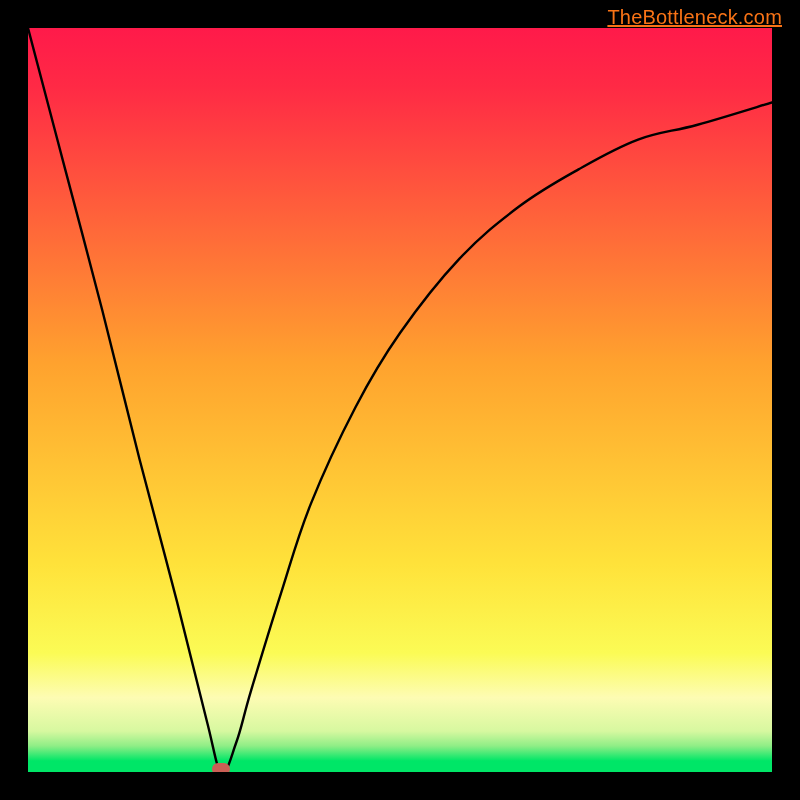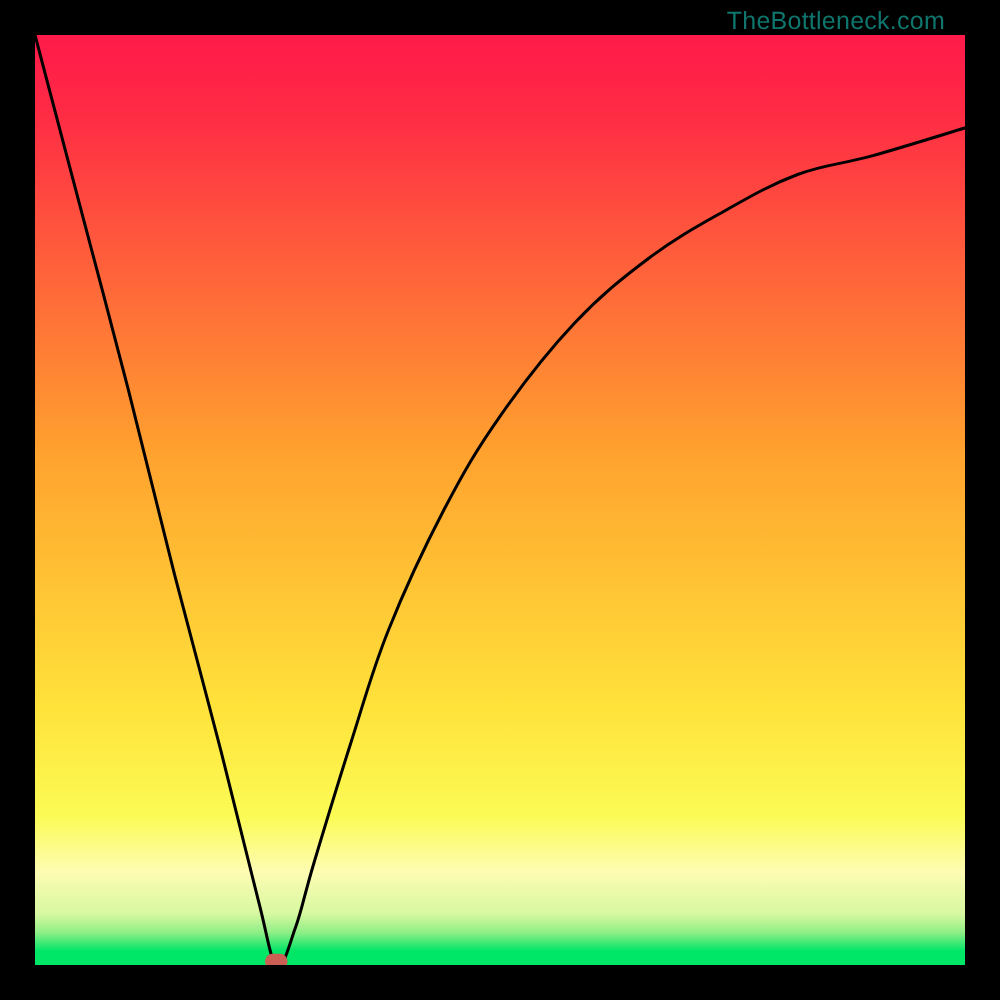--- a/index.html
+++ b/index.html
@@ -31,25 +31,26 @@
   }
   svg.curve {
     position: absolute;
     inset: 0;
     width: 100%;
     height: 100%;
   }
   .watermark {
     position: absolute;
     top: 6px;
-    right: 44px;
-    color: #0f766e;
+    right: 18px;
+    color: #f97316;
     font-size: 20px;
     letter-spacing: 0.2px;
     font-weight: 400;
+    text-decoration: underline;
   }
   .marker {
     position: absolute;
     width: 18px;
     height: 12px;
     background: #cb5f55;
     border-radius: 6px;
   }
 </style>
 </head>

